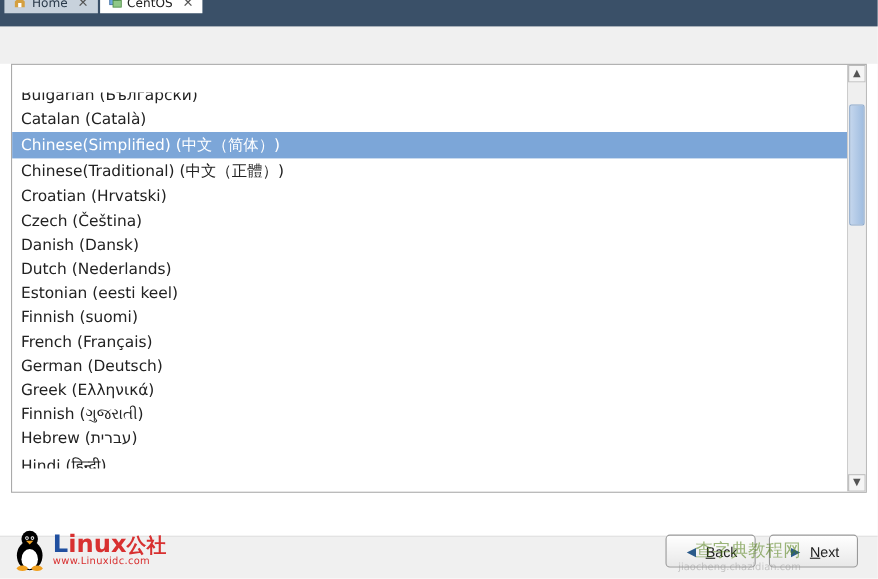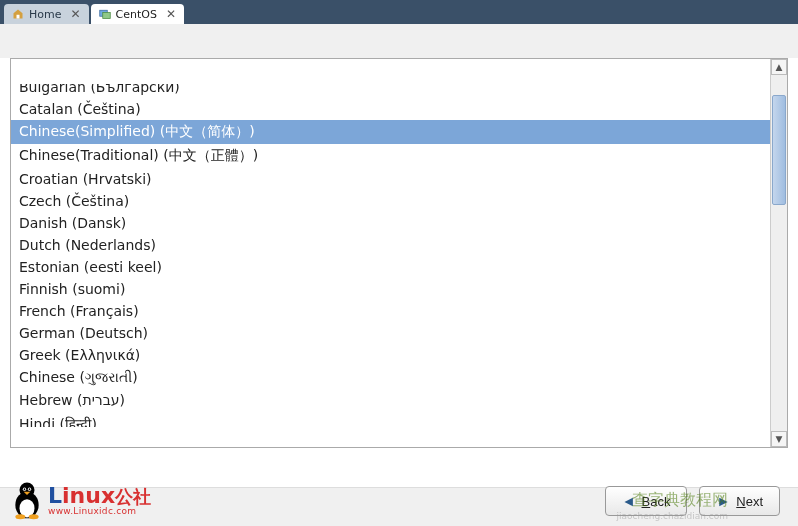--- a/index.html
+++ b/index.html
@@ -10,21 +10,21 @@
       width: 798px;
       height: 526px;
       overflow: hidden;
       position: relative;
     }
     .tab-bar {
       background: #3a5068;
       height: 24px;
       display: flex;
       align-items: flex-end;
-      padding: 0 4px;
+      padding: 12px 4px;
     }
     .tab {
       display: flex;
       align-items: center;
       padding: 3px 8px;
       margin-right: 2px;
       border-radius: 4px 4px 0 0;
       font-size: 11px;
       gap: 5px;
       height: 20px;
@@ -214,33 +214,33 @@
     </span>
     <span>CentOS</span>
     <span class="tab-close">✕</span>
   </div>
 </div>
 
 <div class="content-area">
   <div class="list-container">
     <div class="list-items" id="lang-list">
         <div class="list-item partial-top">Bulgarian (Български)</div>
-        <div class="list-item">Catalan (Čeština)</div>
+        <div class="list-item">Catalan (Català)</div>
         <div class="list-item selected">Chinese(Simplified) (中文（简体）)</div>
         <div class="list-item">Chinese(Traditional) (中文（正體）)</div>
         <div class="list-item">Croatian (Hrvatski)</div>
         <div class="list-item">Czech (Čeština)</div>
         <div class="list-item">Danish (Dansk)</div>
         <div class="list-item">Dutch (Nederlands)</div>
         <div class="list-item">Estonian (eesti keel)</div>
         <div class="list-item">Finnish (suomi)</div>
         <div class="list-item">French (Français)</div>
         <div class="list-item">German (Deutsch)</div>
         <div class="list-item">Greek (Ελληνικά)</div>
-        <div class="list-item">Chinese (ગુજરાતી)</div>
+        <div class="list-item">Finnish (ગુજરાતી)</div>
         <div class="list-item">Hebrew (עברית)</div>
         <div class="list-item partial-bottom">Hindi (हिन्दी)</div>
       </div>
     <div class="scrollbar">
       <div class="scroll-btn">▲</div>
       <div class="scroll-track">
         <div class="scroll-thumb"></div>
       </div>
       <div class="scroll-btn">▼</div>
     </div>

